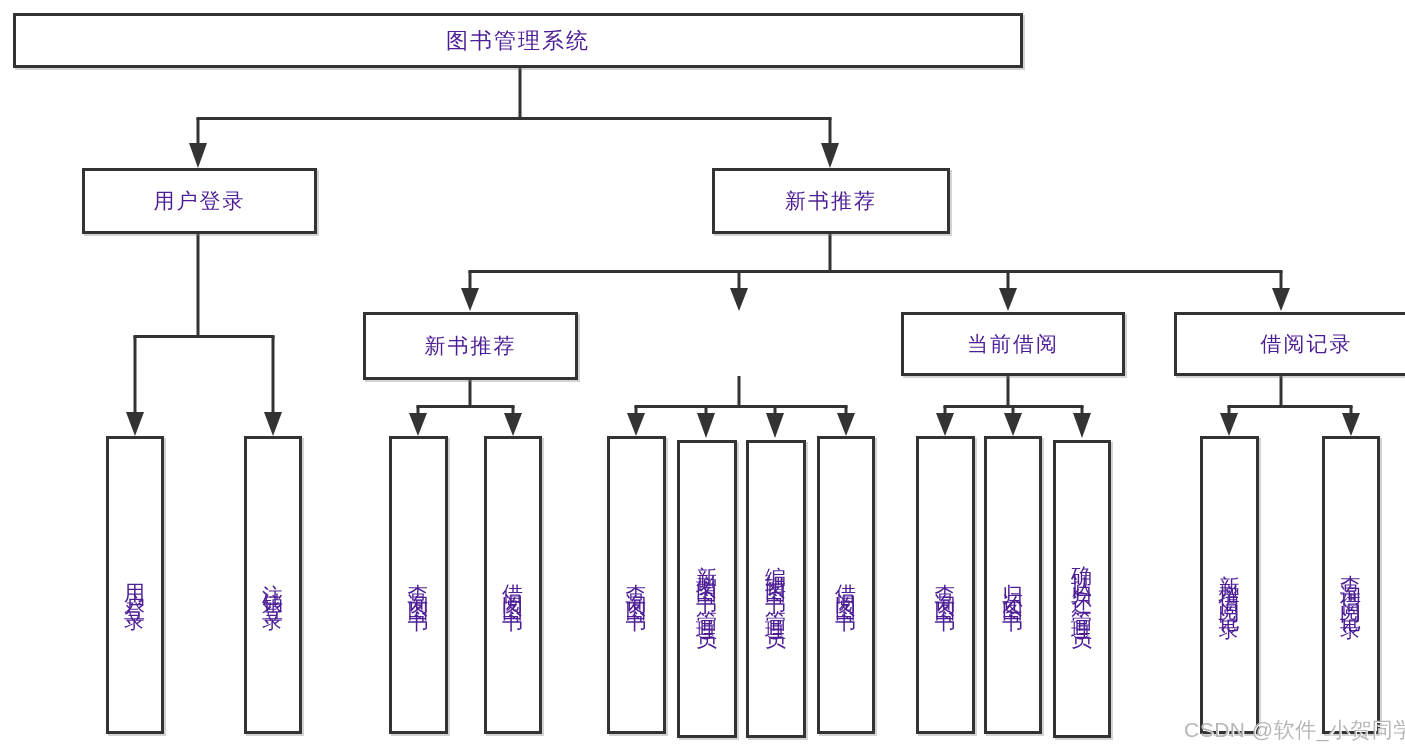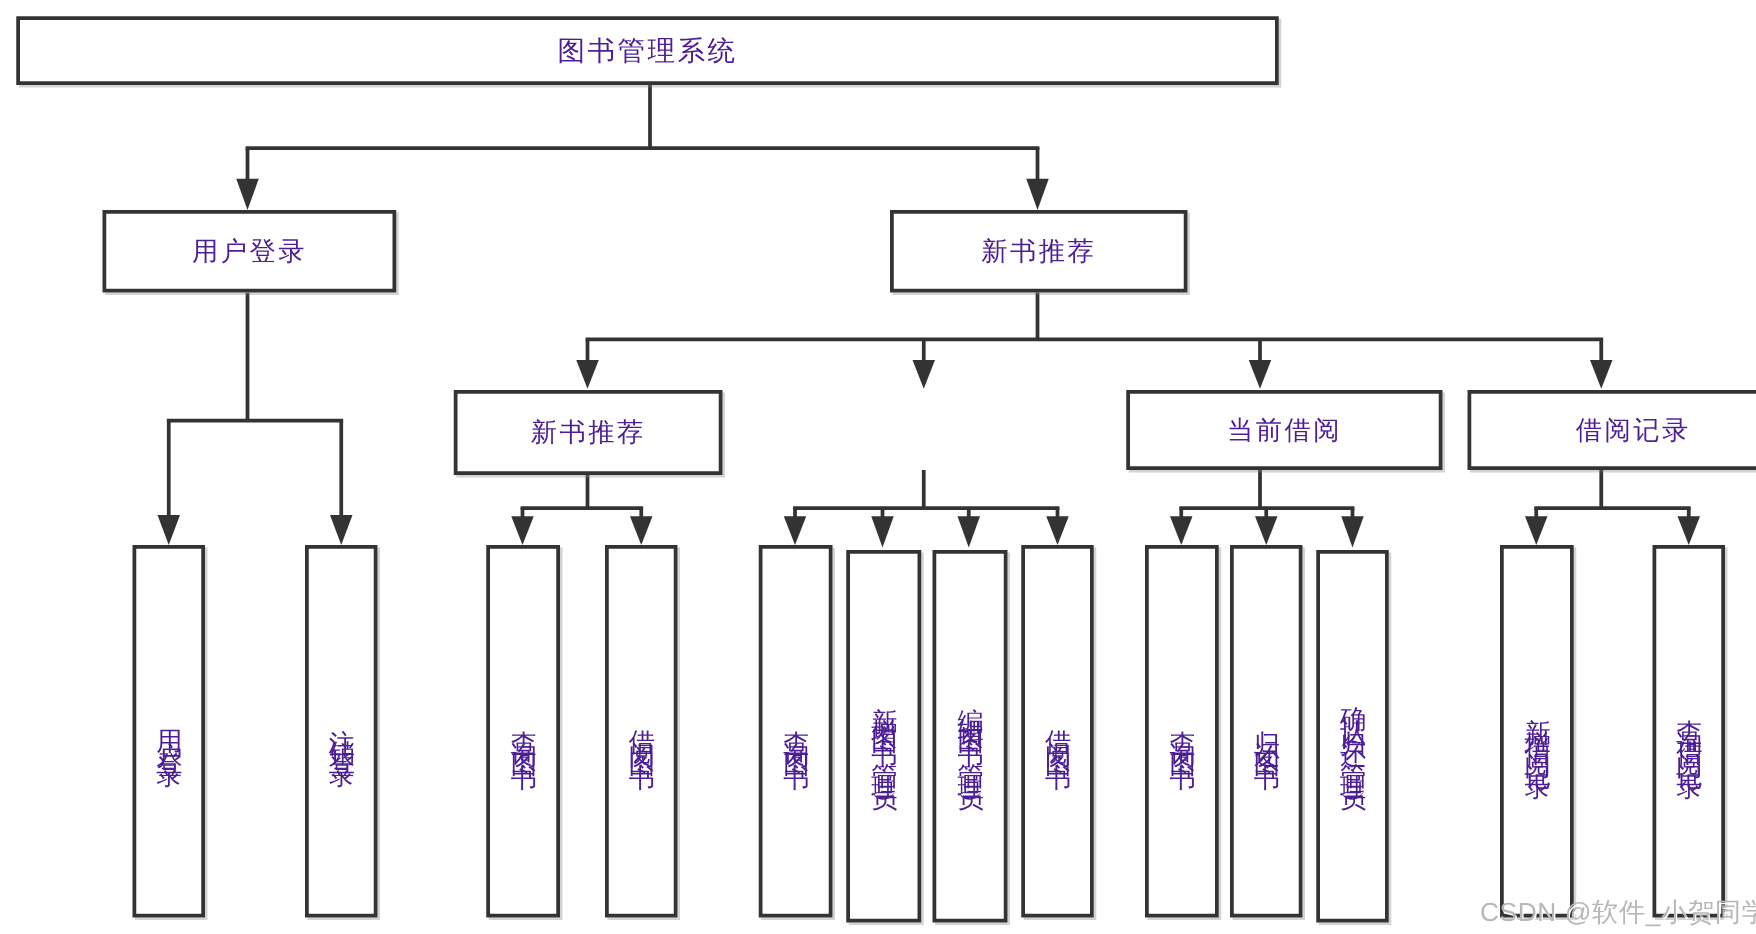--- a/index.html
+++ b/index.html
@@ -126,21 +126,21 @@
   <div class="node h" style="left:82px; top:168px; width:235px; height:66px;">
     <span>用户登录</span>
   </div>
   <div class="node h" style="left:712px; top:168px; width:238px; height:66px;">
     <span>新书推荐</span>
   </div>
 
   <div class="node h" style="left:363px; top:312px; width:215px; height:68px;text-align:right;">
     <span>新书推荐</span>
   </div>
-  <div class="node h" style="left:901px; top:312px; width:253px; height:64px;">
+  <div class="node h" style="left:901px; top:312px; width:224px; height:64px;">
     <span>当前借阅</span>
   </div>
   <div class="node h" style="left:1174px; top:312px; width:236px; height:64px;padding-left:29px;">
     <span>借阅记录</span>
   </div>
 
   <div class="node v" style="left:106px; top:436px; width:58px; height:298px;">
     <span class="vtext">用户登录</span>
   </div>
   <div class="node v" style="left:244px; top:436px; width:58px; height:298px;">

